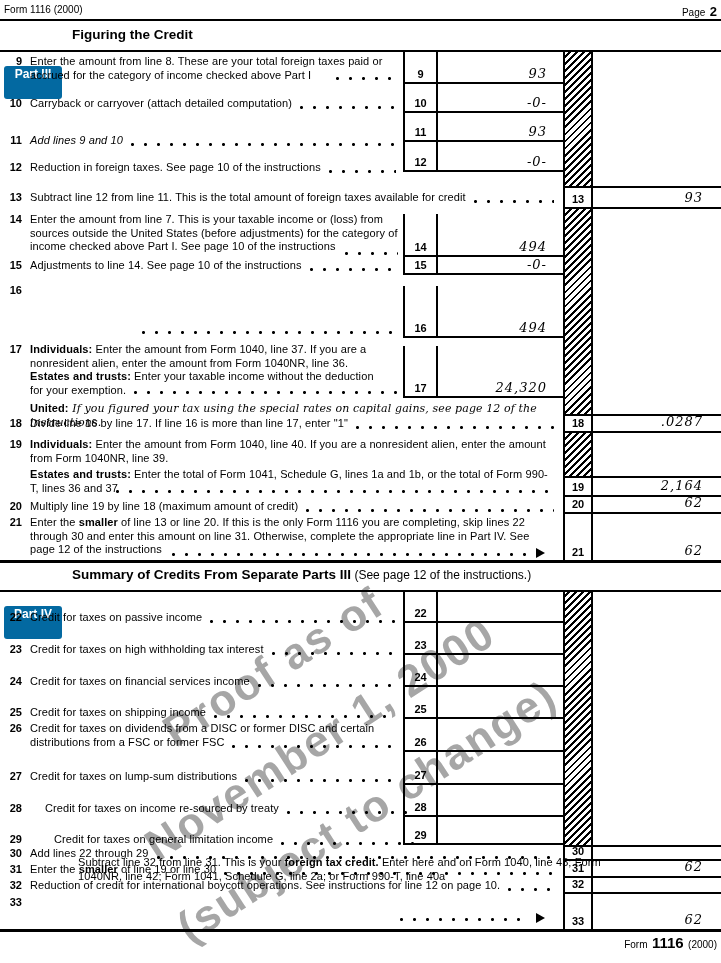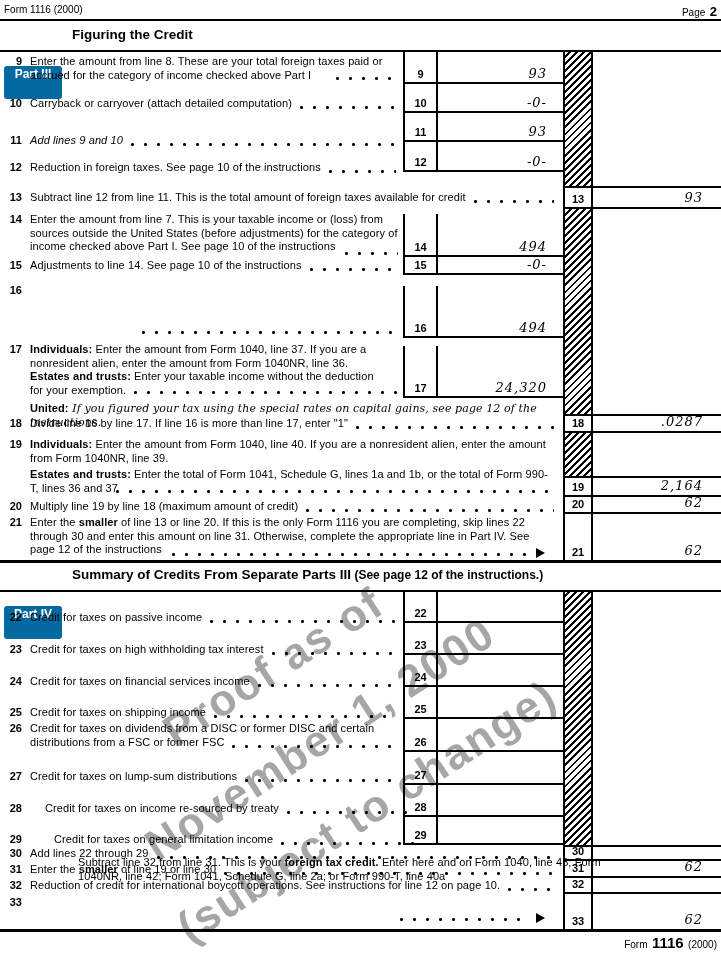--- a/index.html
+++ b/index.html
@@ -215,21 +215,21 @@
     <span class="val">62</span>
   </div>
   <div class="orow nobottom" style="top:514px;height:46px;">
     <span class="no">21</span>
     <span class="val">62</span>
   </div>
   <div class="hr thick" style="top:560px;"></div>
 
   <div class="badge" style="top:566px;">Part IV</div>
   <div class="ptitle" style="top:567px;">
-    <span>Summary of Credits From Separate Parts III</span><span style="font-weight:bold;font-size:12px;"> (See page 12 of the instructions.)</span>
+    <span>Summary of Credits From Separate Parts III</span><span style="font-weight:normal;font-size:12px;"> (See page 12 of the instructions.)</span>
   </div>
   <div class="hr" style="top:590px;"></div>
 
   <div class="lineno" style="top:611px;">22</div>
   <div class="lineno" style="top:643px;">23</div>
   <div class="lineno" style="top:675px;">24</div>
   <div class="lineno" style="top:706px;">25</div>
   <div class="lineno" style="top:722px;">26</div>
   <div class="lineno" style="top:770px;">27</div>
   <div class="lineno" style="top:802px;">28</div>

